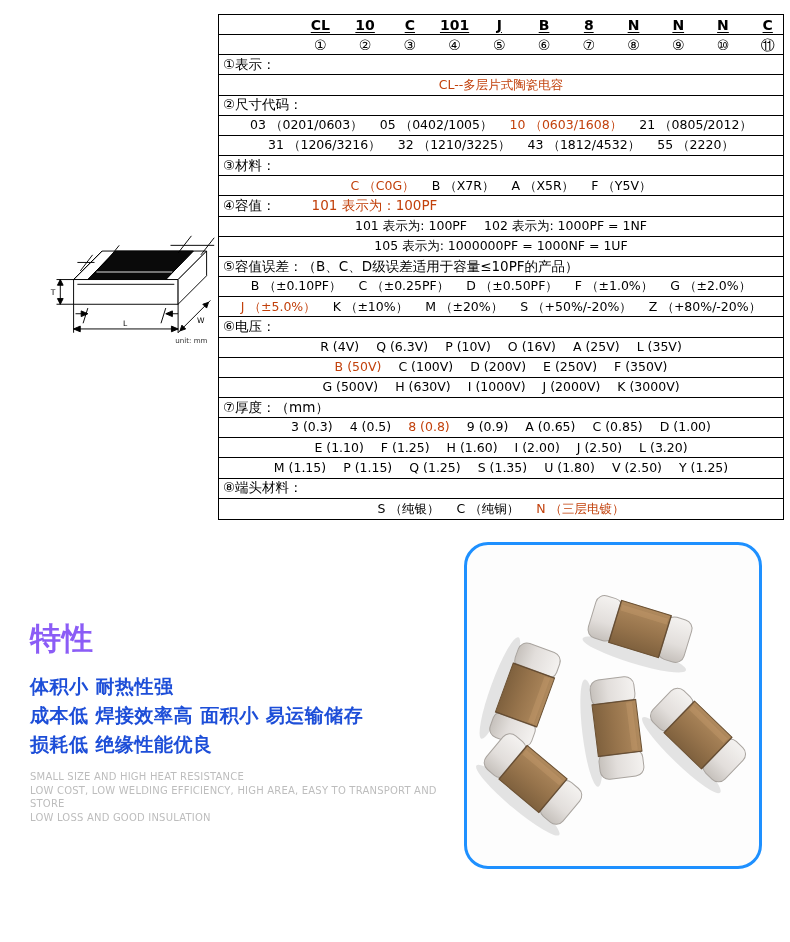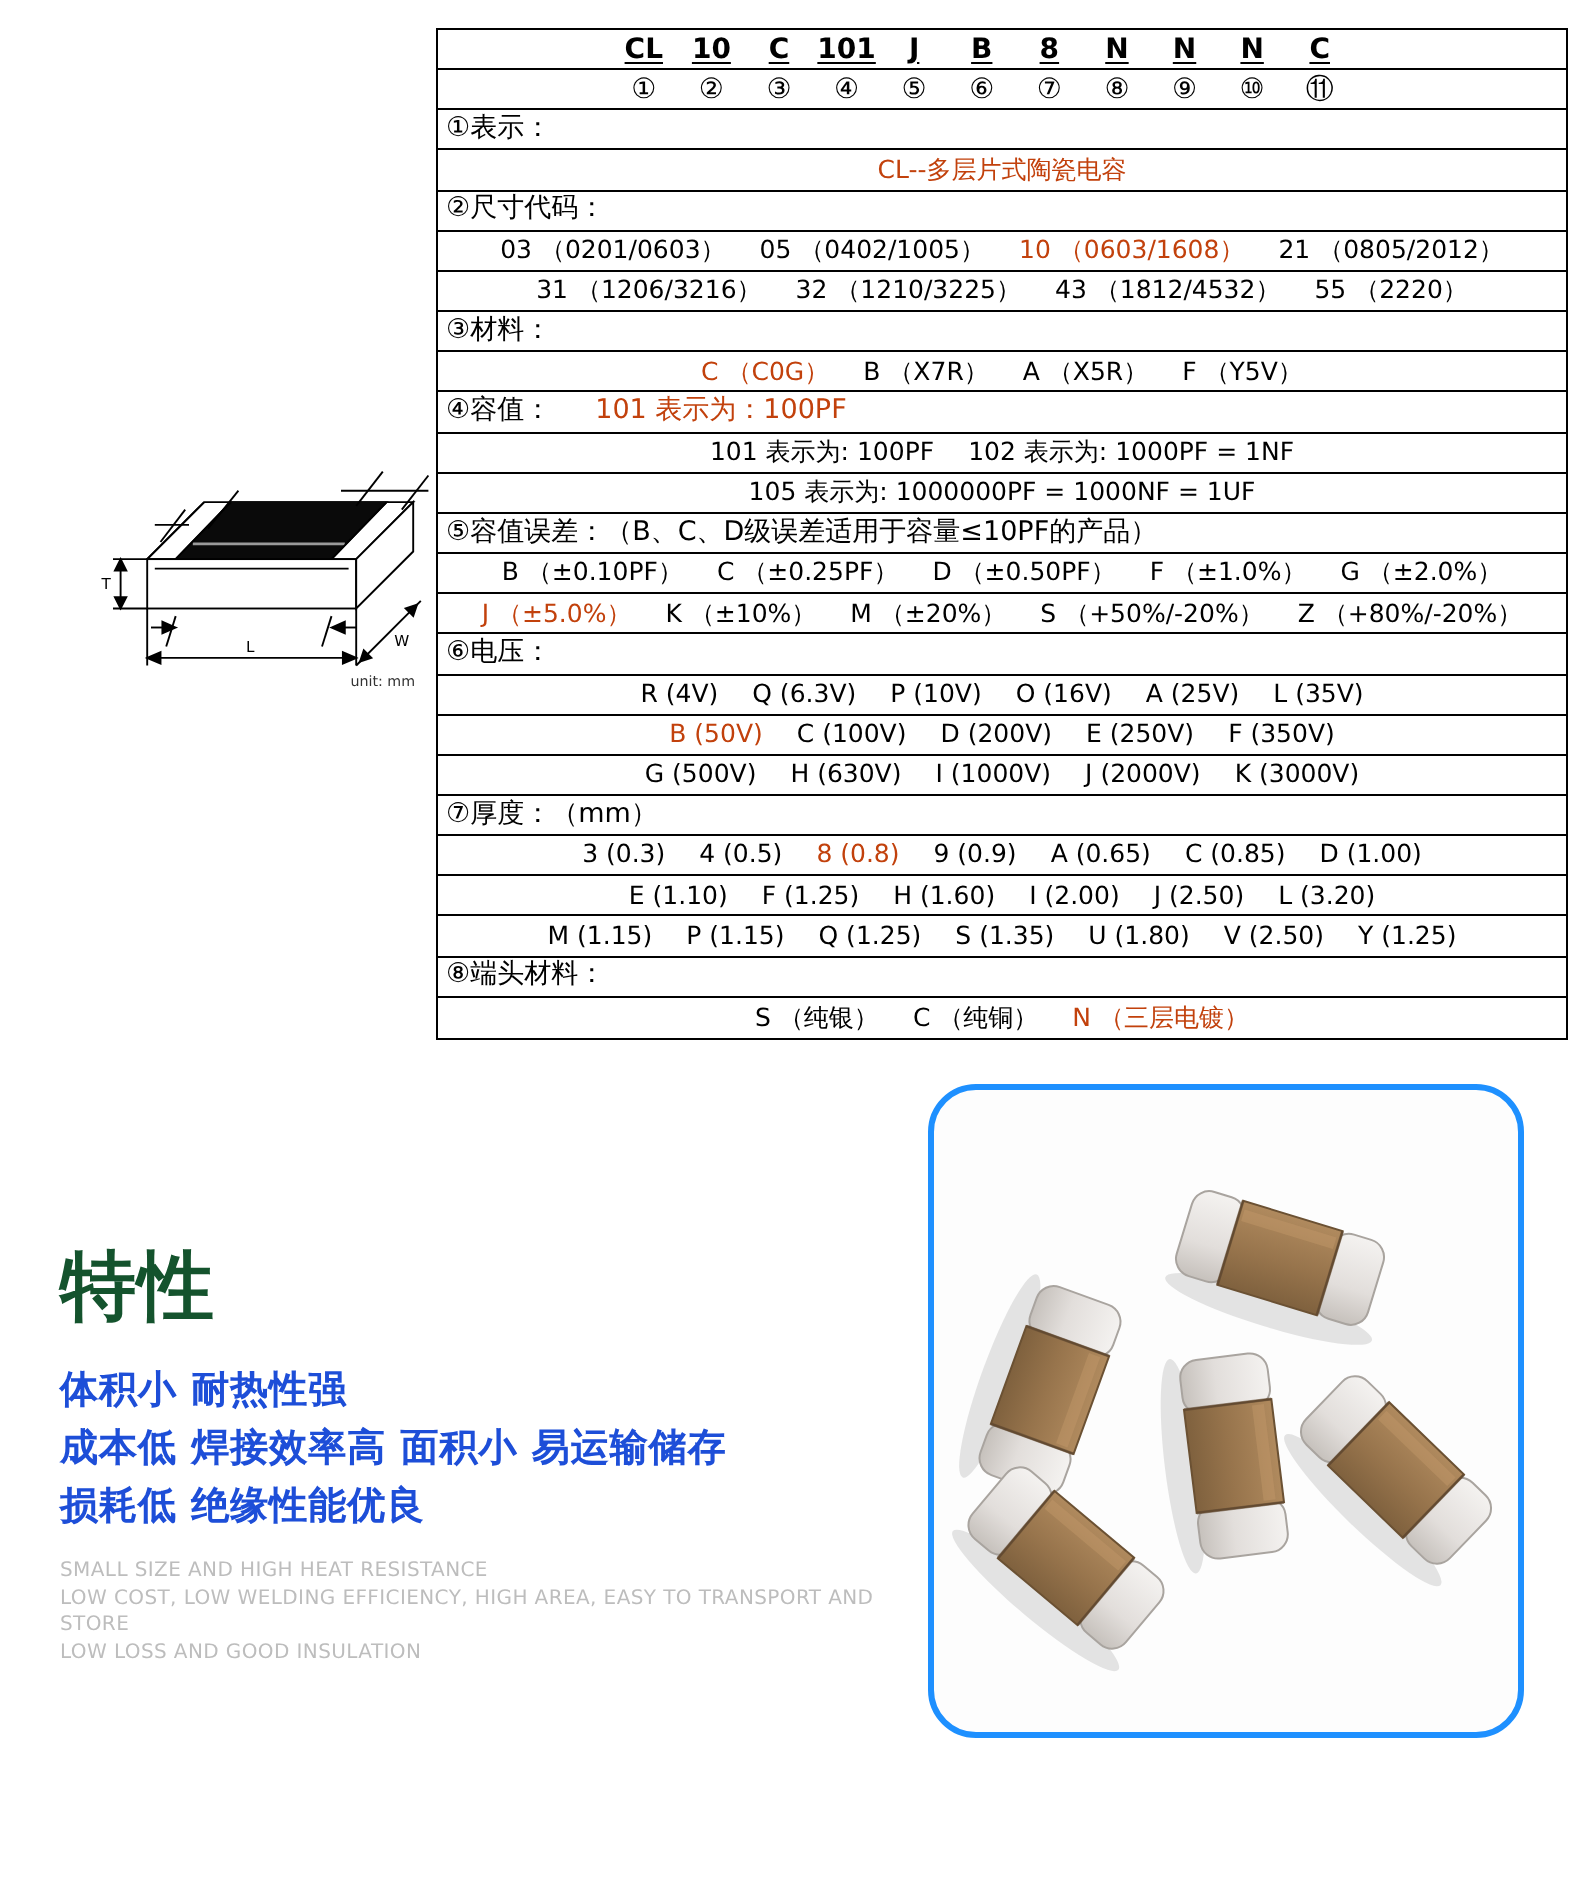--- a/index.html
+++ b/index.html
@@ -8,36 +8,36 @@
     font-family:"DejaVu Sans","Liberation Sans",sans-serif;color:#000;
   }
   
   .spec-table{
     position:absolute;left:218px;top:14px;width:566px;
     border:1px solid #000;background:#fff;box-sizing:border-box;
   }
   .trow{
     box-sizing:border-box;height:20.16px;border-bottom:1px solid #000;
     display:flex;align-items:center;white-space:nowrap;overflow:hidden;
-    font-size:13px;line-height:1;
+    font-size:13px;line-height:1;gap:14px;
   }
   .trow:last-child{border-bottom:none;}
   .trow.codes{padding-left:86px;font-weight:bold;}
   .codecell{display:inline-block;width:33.8px;text-align:center;}
   .codecell.code{font-size:14px;text-decoration:underline;text-underline-offset:2px;}
   .codecell.idx{font-size:14px;font-weight:normal;}
   .trow.label{padding-left:4px;font-weight:normal;font-size:13.5px;}
   .trow.label .seg + .seg{margin-left:22px;}
   .trow.center{justify-content:center;gap:17px;font-size:12.5px;}
   .red{color:#c2410c;}
   
   .dim-diagram{position:absolute;left:28px;top:192px;}
   
   .features{position:absolute;left:30px;top:618px;width:420px;}
-  .features .title{font-size:38px;font-weight:800;color:#14532d;margin:0 0 12px 0;letter-spacing:1px;}
+  .features .title{font-size:31px;font-weight:800;color:#8b5cf6;margin:0 0 12px 0;letter-spacing:1px;}
   .features .cn{font-size:19px;font-weight:700;color:#1d4ed8;line-height:29px;letter-spacing:0.5px;}
   .features .en-wrap{margin-top:11px;}
   .features .en{font-size:10px;color:#bdbdbd;line-height:13.5px;letter-spacing:0.2px;}
   
   .photo-box{
     position:absolute;left:464px;top:542px;width:298px;height:327px;
     border:3px solid #1e90ff;border-radius:24px;box-sizing:border-box;
     background:#fdfdfd;overflow:hidden;
   }
 </style>

